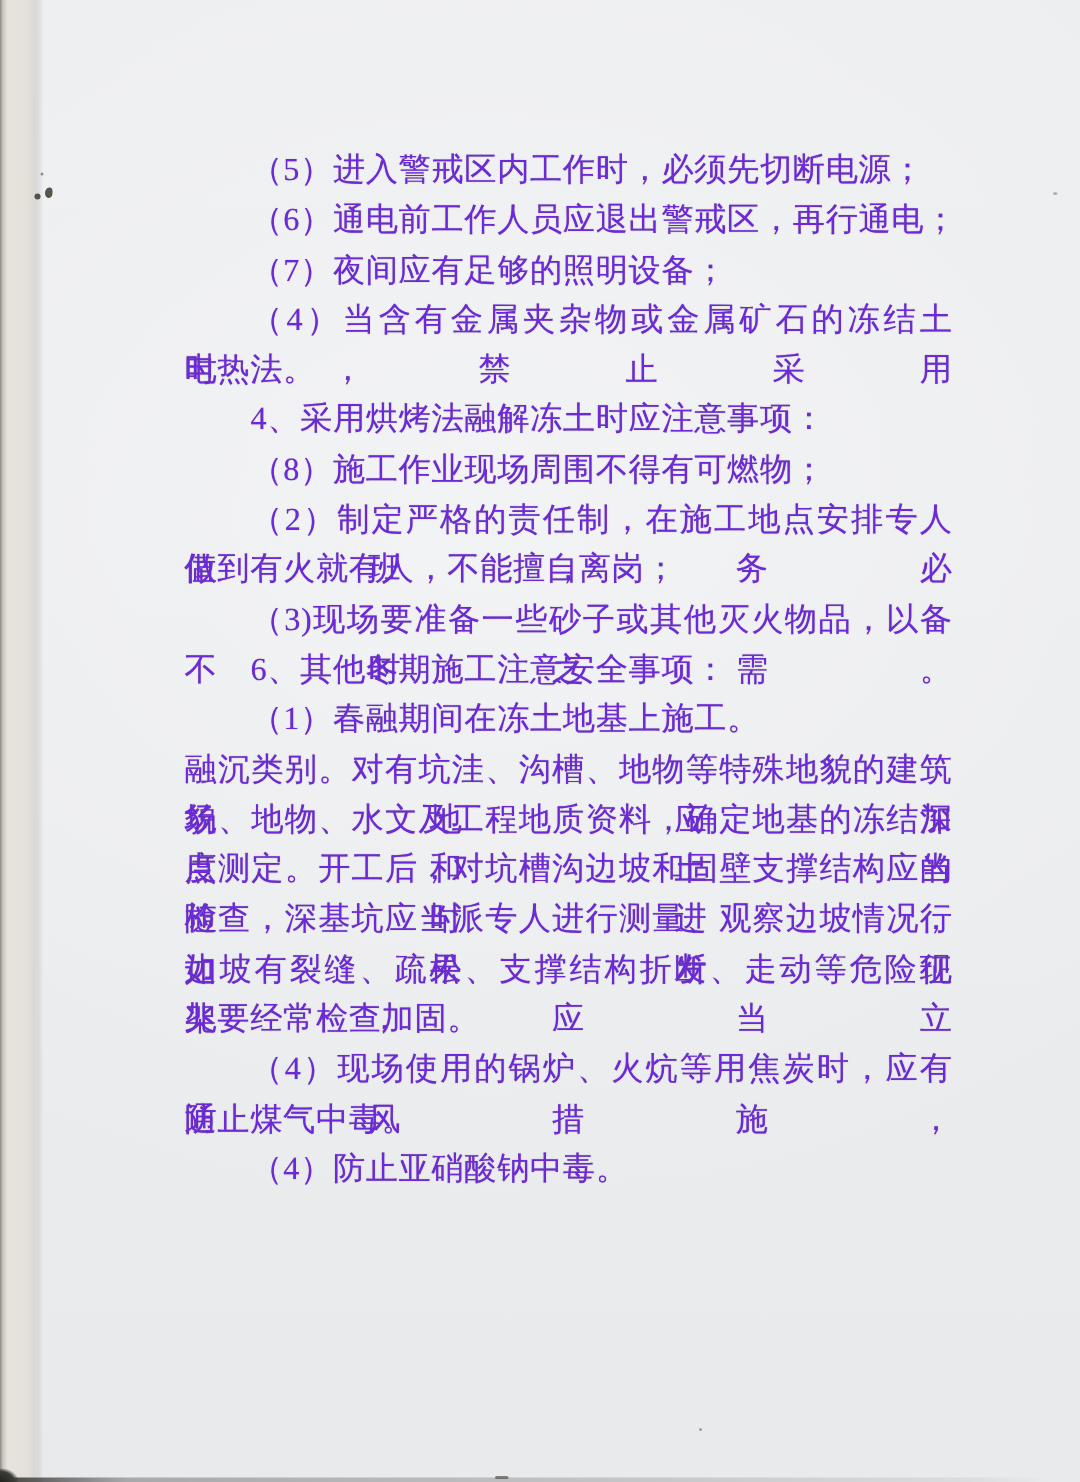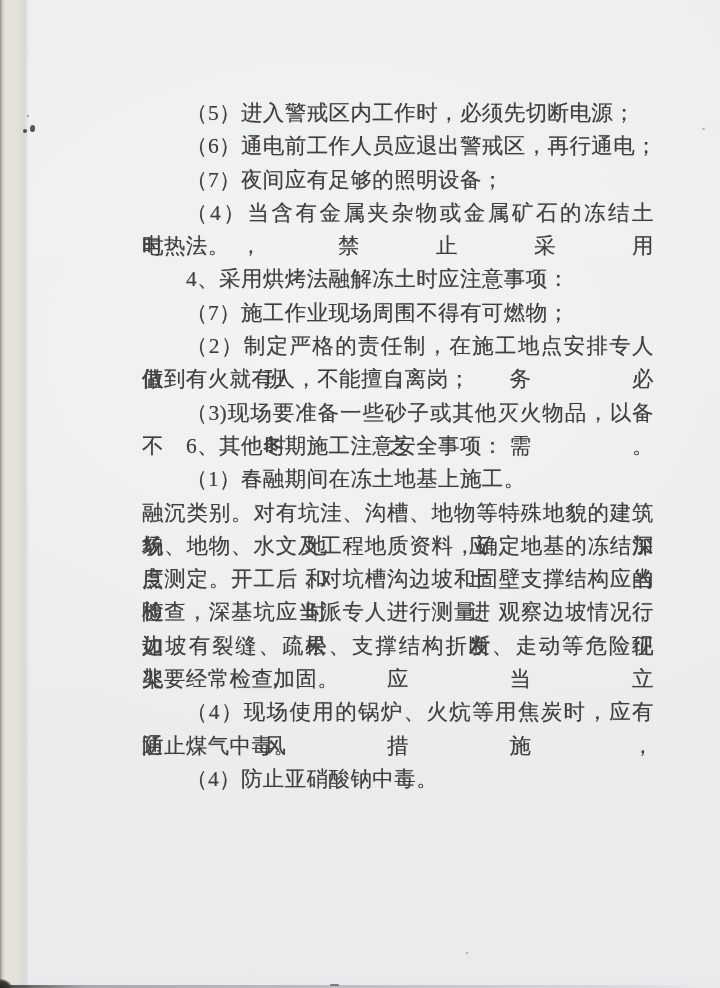--- a/index.html
+++ b/index.html
@@ -64,24 +64,24 @@
   .speck.s1 { left: 23px; top: 129px; width: 4px; height: 4px; }
   .speck.s2 { left: 30px; top: 125px; width: 5px; height: 7px; border-radius: 60% 40% 50% 50%; background:#5a544e; }
   .speck.s3 { left: 27px; top: 115px; width: 2px; height: 2px; opacity:.6; }
   .speck.s4 { left: 330px; bottom: 2px; width: 9px; height: 2px; border-radius: 1px; opacity: .7; }
   .speck.s5 { left: 466px; top: 952px; width: 2px; height: 2px; opacity: .5; }
   .speck.s6 { left: 702px; top: 128px; width: 3px; height: 2px; opacity: .4; }
 
   
   .text-layer {
     position: absolute;
-    left: 142px;
+    left: 123px;
     top: 97px;
     width: 512px;
-    color: #404040;
+    color: #6d28d9;
     font-size: 21.5px;
     letter-spacing: 0.4px;
     text-shadow: 0 0 0.7px rgba(76, 77, 86, 0.55);
   }
   .line {
     height: 33.3px;
     line-height: 33.3px;
     white-space: nowrap;
   }
   .line.indent { text-indent: 44px; }
@@ -97,21 +97,21 @@
 <div class="scan">
   <div class="paper"></div>
 
   <div class="text-layer" id="text-layer">
       <div class="line indent">（5）进入警戒区内工作时，必须先切断电源；</div>
       <div class="line indent">（6）通电前工作人员应退出警戒区，再行通电；</div>
       <div class="line indent">（7）夜间应有足够的照明设备；</div>
       <div class="line indent justify">（4）当含有金属夹杂物或金属矿石的冻结土时，禁止采用</div>
       <div class="line">电热法。</div>
       <div class="line indent">4、采用烘烤法融解冻土时应注意事项：</div>
-      <div class="line indent">（7）施工作业现场周围不得有可燃物；</div>
+      <div class="line indent">（8）施工作业现场周围不得有可燃物；</div>
       <div class="line indent justify">（2）制定严格的责任制，在施工地点安排专人值班，务必</div>
       <div class="line">做到有火就有人，不能擅自离岗；</div>
       <div class="line indent justify">（3)现场要准备一些砂子或其他灭火物品，以备不时之需。</div>
       <div class="line indent">6、其他冬期施工注意安全事项：</div>
       <div class="line indent">（1）春融期间在冻土地基上施工。</div>
       <div class="line justify">融沉类别。对有坑洼、沟槽、地物等特殊地貌的建筑场地应加</div>
       <div class="line justify">貌、地物、水文及工程地质资料，确定地基的冻结深度和土的</div>
       <div class="line justify">点测定。开工后，对坑槽沟边坡和固壁支撑结构应当随时进行</div>
       <div class="line justify">检查，深基坑应当派专人进行测量、观察边坡情况，如果发现</div>
       <div class="line justify">边坡有裂缝、疏松、支撑结构折断、走动等危险征兆，应当立</div>

